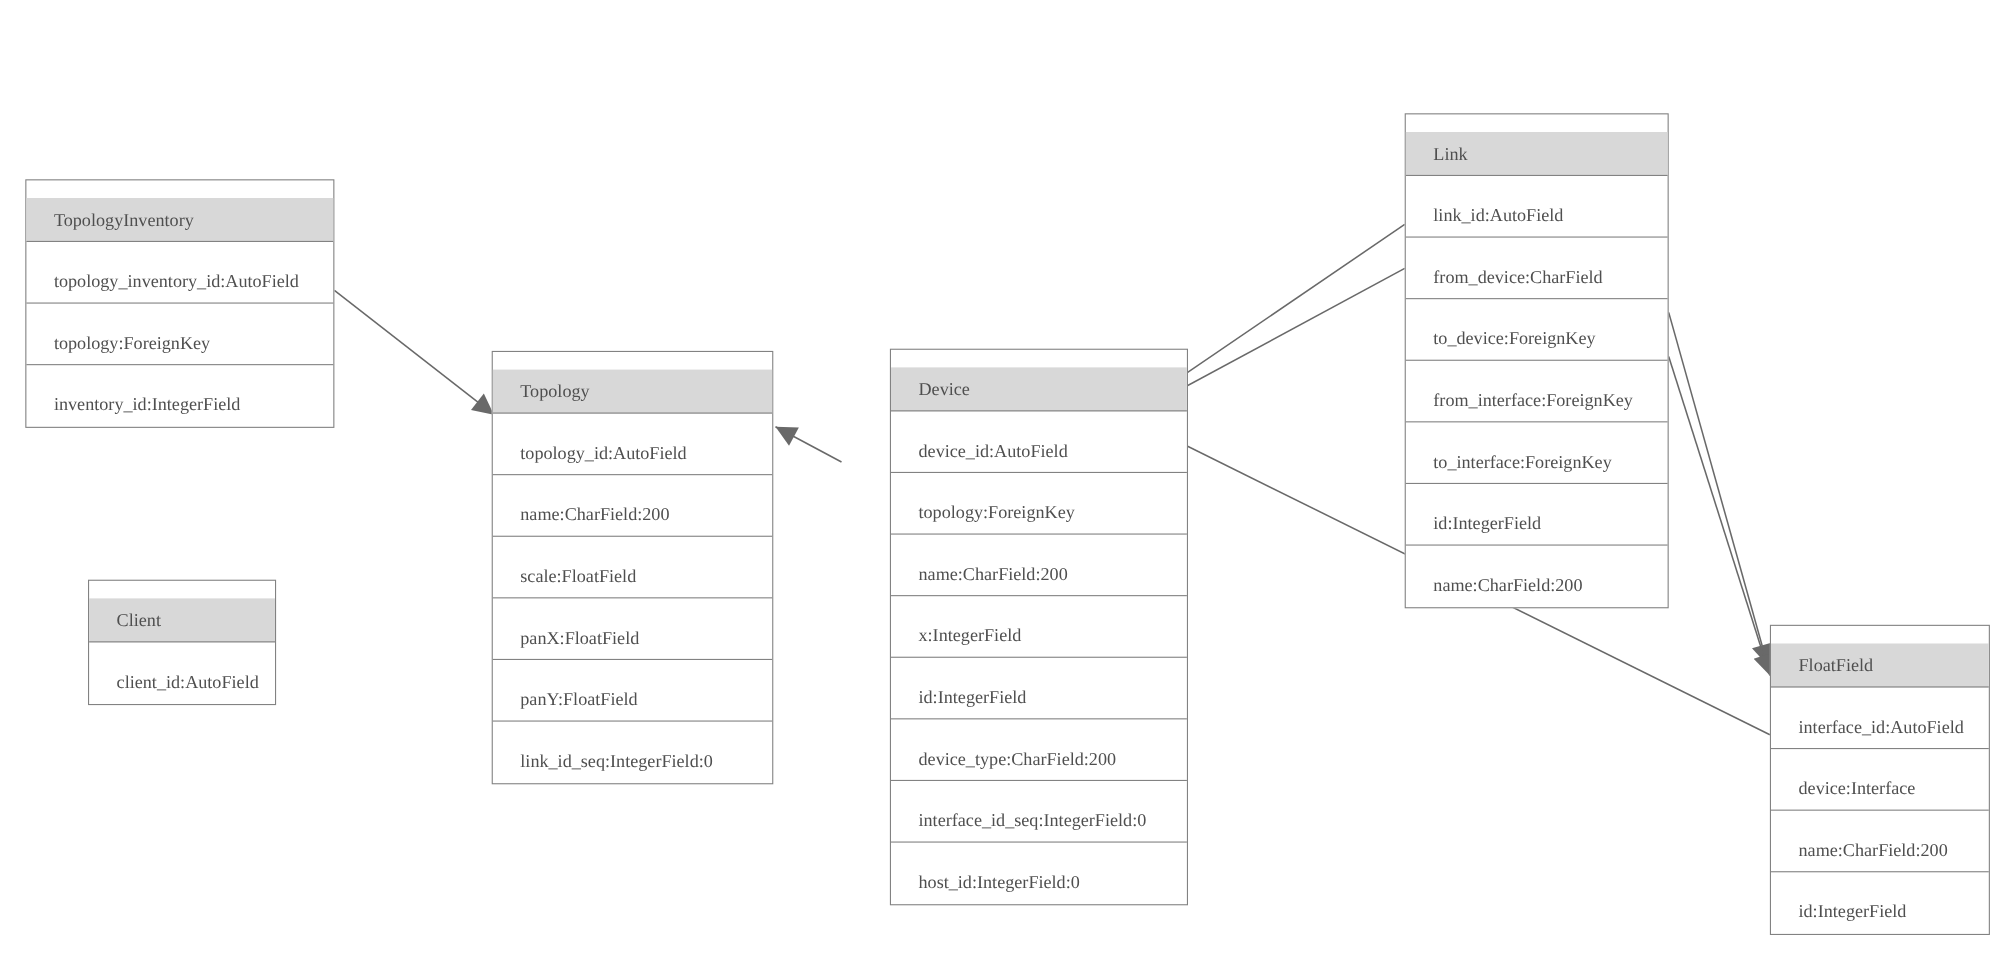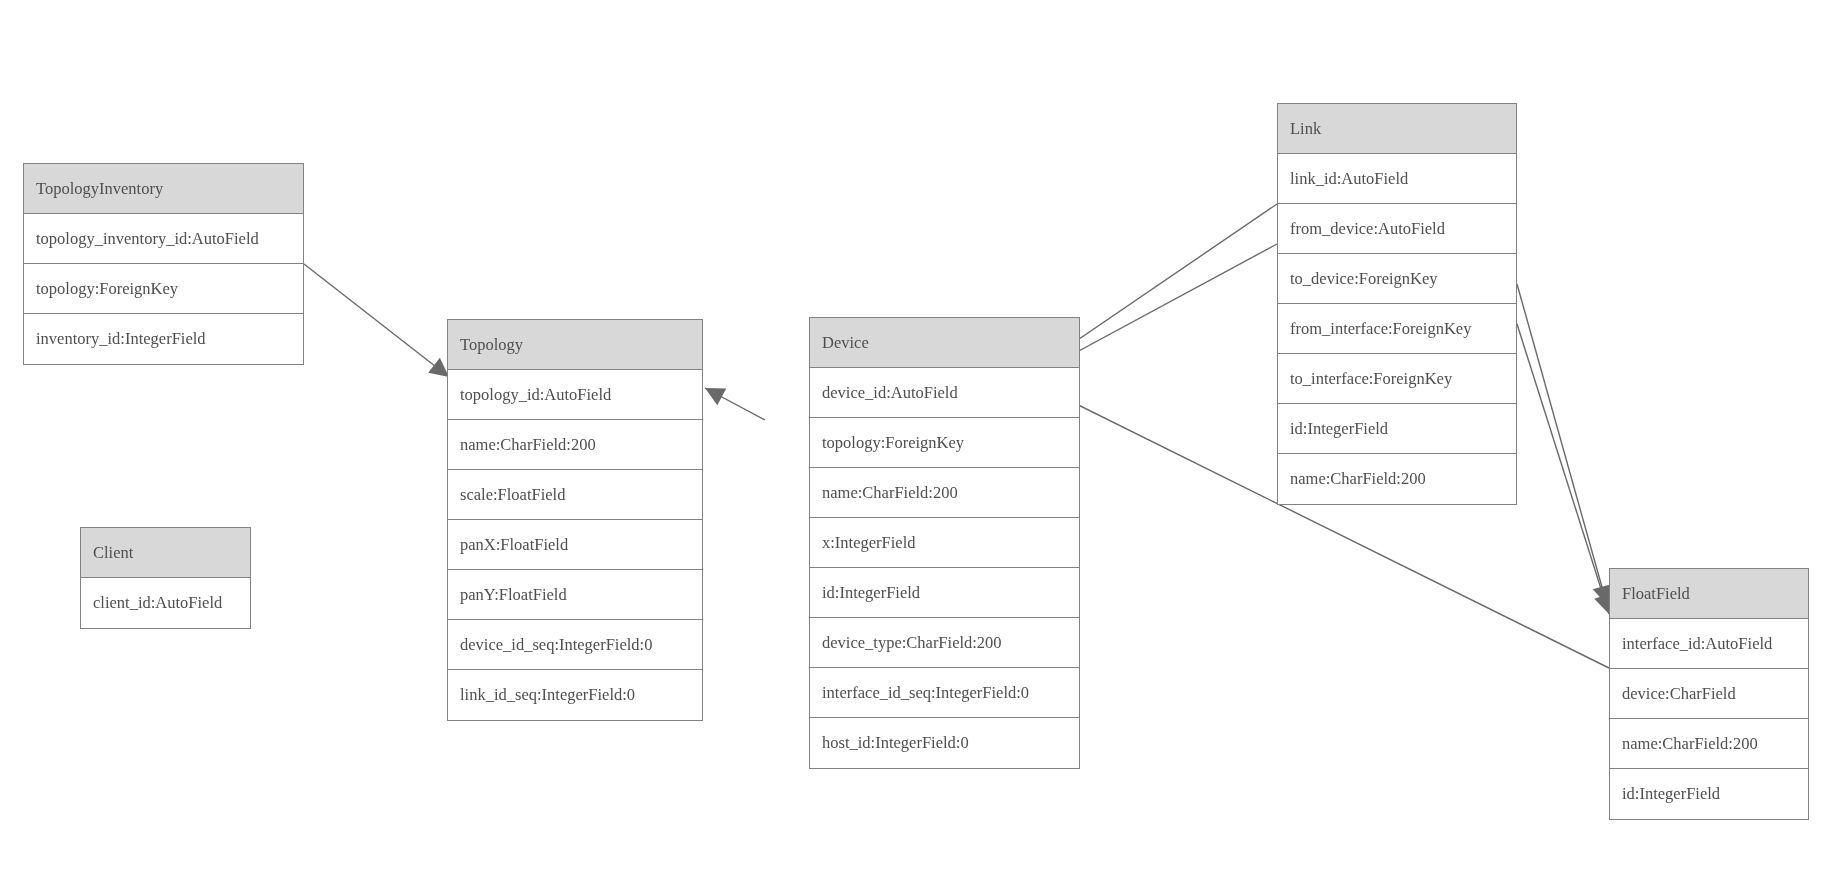--- a/index.html
+++ b/index.html
@@ -19,29 +19,30 @@
     pointer-events: none;
   }
   .node {
     position: absolute;
     box-sizing: border-box;
     border: 1.5px solid var(--border, #828282);
     background: var(--rowfill, #ffffff);
   }
   .cell {
     box-sizing: border-box;
-    height: 50px;
+    height: 40px;
     display: flex;
     align-items: center;
-    padding: 0 12px;
+    padding: 0 25px;
     font-size: 16.5px;
     color: var(--text, #4f4f4f);
     border-bottom: 1.5px solid var(--border, #828282);
     white-space: nowrap;
     overflow: hidden;
+    margin-top: 16px;
   }
   .cell:last-child { border-bottom: none; }
   .cell.header { background: var(--headerfill, #d8d8d8); }
 </style>
 </head>
 <body>
 
 <div id="canvas" style="--bg: #ffffff; --border: #828282; --headerfill: #d8d8d8; --rowfill: #ffffff; --text: #4f4f4f;">
   <svg id="edge-layer" viewBox="0 0 1824 874" xmlns="http://www.w3.org/2000/svg">
     <defs>
@@ -66,49 +67,48 @@
         <div class="cell">topology:ForeignKey</div>
         <div class="cell">inventory_id:IntegerField</div>
       </div>
       <div class="node" style="left: 447px; top: 319px; width: 256px; font-family: Liberation Serif, serif;">
         <div class="cell header">Topology</div>
         <div class="cell">topology_id:AutoField</div>
         <div class="cell">name:CharField:200</div>
         <div class="cell">scale:FloatField</div>
         <div class="cell">panX:FloatField</div>
         <div class="cell">panY:FloatField</div>
-        <div class="cell">device_id_seq:IntegerField:0</div>
         <div class="cell">link_id_seq:IntegerField:0</div>
       </div>
       <div class="node" style="left: 80px; top: 527px; width: 171px;">
         <div class="cell header">Client</div>
         <div class="cell">client_id:AutoField</div>
       </div>
       <div class="node" style="left: 809px; top: 317px; width: 271px;">
         <div class="cell header">Device</div>
         <div class="cell">device_id:AutoField</div>
         <div class="cell">topology:ForeignKey</div>
         <div class="cell">name:CharField:200</div>
         <div class="cell">x:IntegerField</div>
         <div class="cell">id:IntegerField</div>
         <div class="cell">device_type:CharField:200</div>
         <div class="cell">interface_id_seq:IntegerField:0</div>
         <div class="cell">host_id:IntegerField:0</div>
       </div>
       <div class="node" style="left: 1277px; top: 103px; width: 240px;">
         <div class="cell header">Link</div>
         <div class="cell">link_id:AutoField</div>
-        <div class="cell">from_device:AutoField</div>
+        <div class="cell">from_device:CharField</div>
         <div class="cell">to_device:ForeignKey</div>
         <div class="cell">from_interface:ForeignKey</div>
         <div class="cell">to_interface:ForeignKey</div>
         <div class="cell">id:IntegerField</div>
         <div class="cell">name:CharField:200</div>
       </div>
       <div class="node" style="left: 1609px; top: 568px; width: 200px;">
         <div class="cell header">FloatField</div>
         <div class="cell">interface_id:AutoField</div>
-        <div class="cell">device:CharField</div>
+        <div class="cell">device:Interface</div>
         <div class="cell">name:CharField:200</div>
         <div class="cell">id:IntegerField</div>
       </div>
     </div>
 </div>
 
 </body></html>

